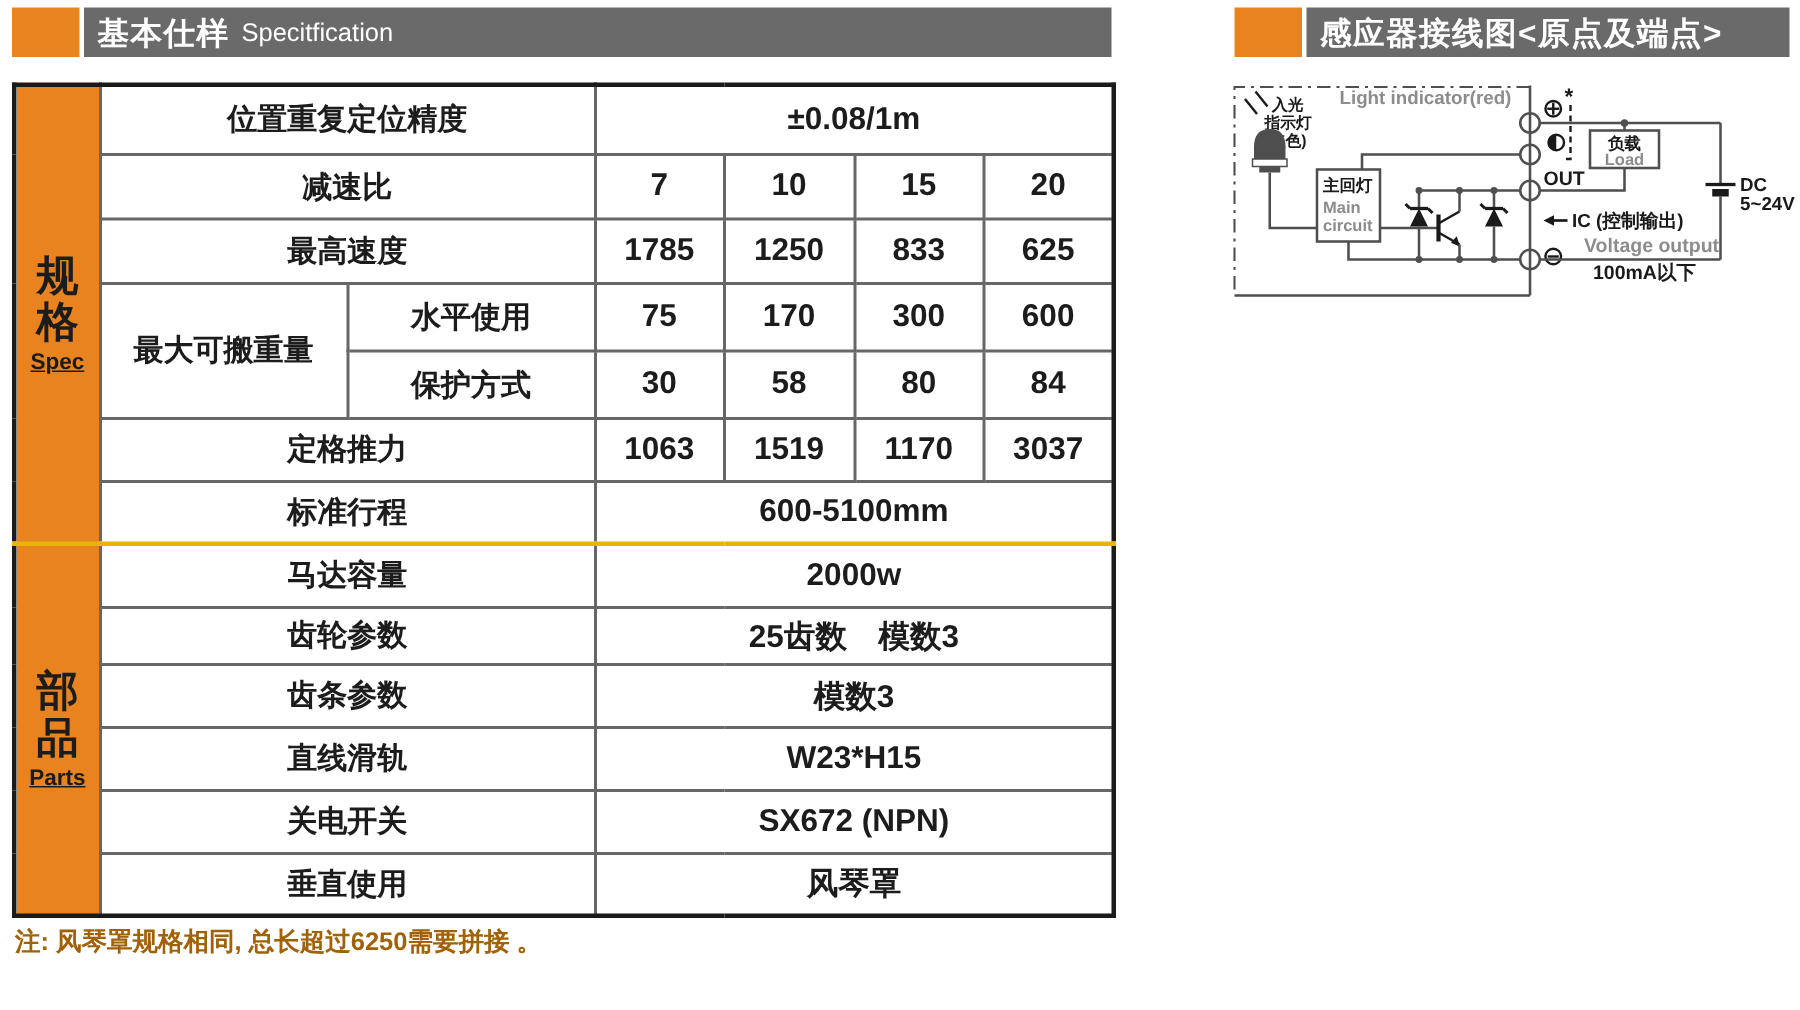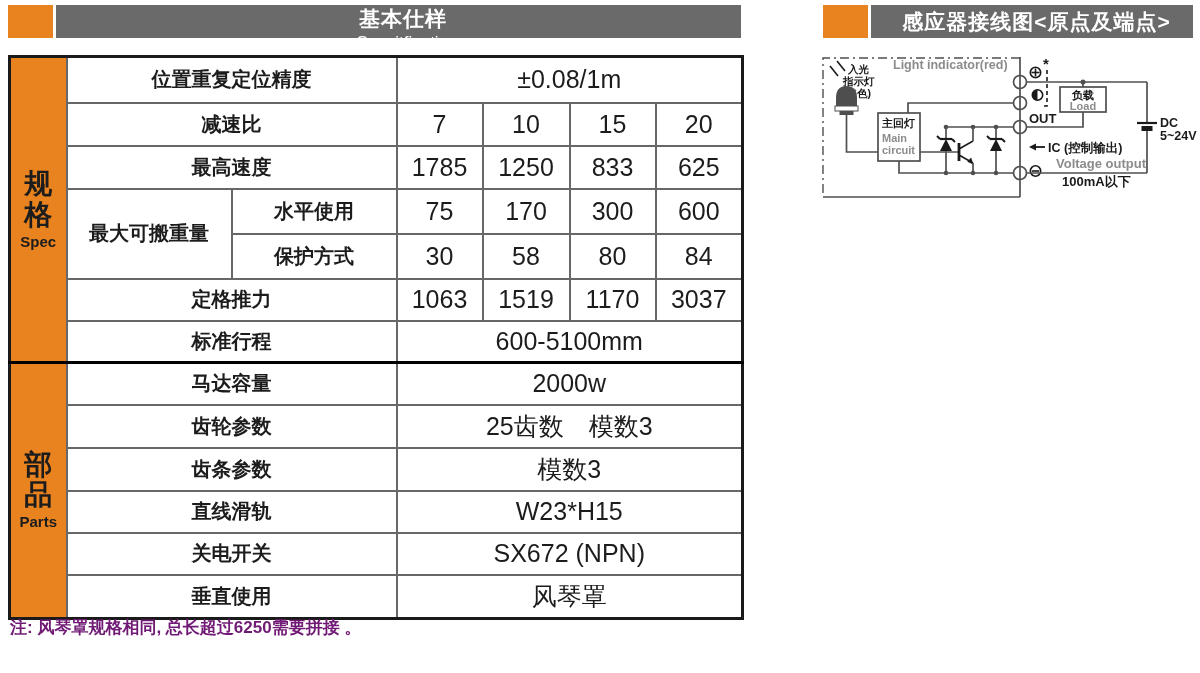--- a/index.html
+++ b/index.html
@@ -5,64 +5,64 @@
   html,body{margin:0;padding:0;background:#fff;}
   .canvas{
     position:relative;width:1200px;height:673px;background:#ffffff;
     font-family:"Liberation Sans","DejaVu Sans",sans-serif;overflow:hidden;
     -webkit-font-smoothing:antialiased;
   }
   
   .hdr-orange{position:absolute;top:5px;height:33px;width:45px;background:#E8831F;}
   .hdr-bar{
     position:absolute;top:5px;height:33px;background:#6A6A6A;color:#fff;
-    display:flex;align-items:center;padding-left:9px;box-sizing:border-box;white-space:nowrap;flex-direction:column;
+    display:flex;align-items:center;padding-left:9px;box-sizing:border-box;white-space:nowrap;
   }
   .hdr-zh{font-size:21px;font-weight:bold;letter-spacing:1px;}
   .hdr-en{font-size:17px;margin-left:8px;}
   
   table.spec{
     position:absolute;left:8px;top:55px;width:733px;border-collapse:collapse;
     table-layout:fixed;border:3px solid #1a1a1a;
   }
   table.spec td{
     border:2px solid #676767;text-align:center;vertical-align:middle;
     padding:4px;color:#1c1c1c;overflow:hidden;
   }
   td.lbl{font-size:20px;font-weight:600;}
-  td.val{font-size:25px;font-weight:400;white-space:pre;}
-  tr.section-split td{border-top:3px solid #000000;}
+  td.val{font-size:21px;font-weight:700;white-space:pre;}
+  tr.section-split td{border-top:3px solid #eab308;}
   td.side{
     background:#E8831F;border-color:#151515;color:#fff;
   }
   .side-zh{font-size:28px;font-weight:bold;line-height:1.08;}
-  .side-en{font-size:15px;font-weight:bold;margin-top:3px;}
-  
-  .note{position:absolute;left:10px;color:#701a75;font-size:17px;font-weight:bold;white-space:nowrap;}
+  .side-en{font-size:15px;font-weight:bold;margin-top:3px;text-decoration:underline;}
+  
+  .note{position:absolute;left:10px;color:#a16207;font-size:17px;font-weight:bold;white-space:nowrap;}
   
   svg.diagram{position:absolute;left:816px;top:46px;}
   .wire{stroke:#4f4f4f;stroke-width:1.7;fill:none;}
   .wire-thin{stroke:#4f4f4f;stroke-width:1.4;fill:none;}
   .sym{stroke:#1a1a1a;stroke-width:1.6;fill:none;}
   .t-black{fill:#1a1a1a;font-weight:bold;}
   .t-gray{fill:#8c8c8c;font-weight:600;}
 </style>
 </head>
 <body>
 
 <div class="canvas">
 
   <div class="hdr-orange" style="left:8px;"></div>
   <div class="hdr-bar" style="left:56px;width:685px;">
     <span class="hdr-zh">基本仕样</span>
     <span class="hdr-en">Specitfication</span>
   </div>
 
   <div class="hdr-orange" style="left:823px;"></div>
-  <div class="hdr-bar" style="left:871px;width:322px;justify-content:center;">
+  <div class="hdr-bar" style="left:871px;width:322px;">
     <span class="hdr-zh">感应器接线图&lt;原点及端点&gt;</span>
   </div>
 
   <table class="spec">
     <colgroup>
       <col style="width:57px">
         <col style="width:165px">
         <col style="width:165px">
       <col style="width:86px">
         <col style="width:87px">

